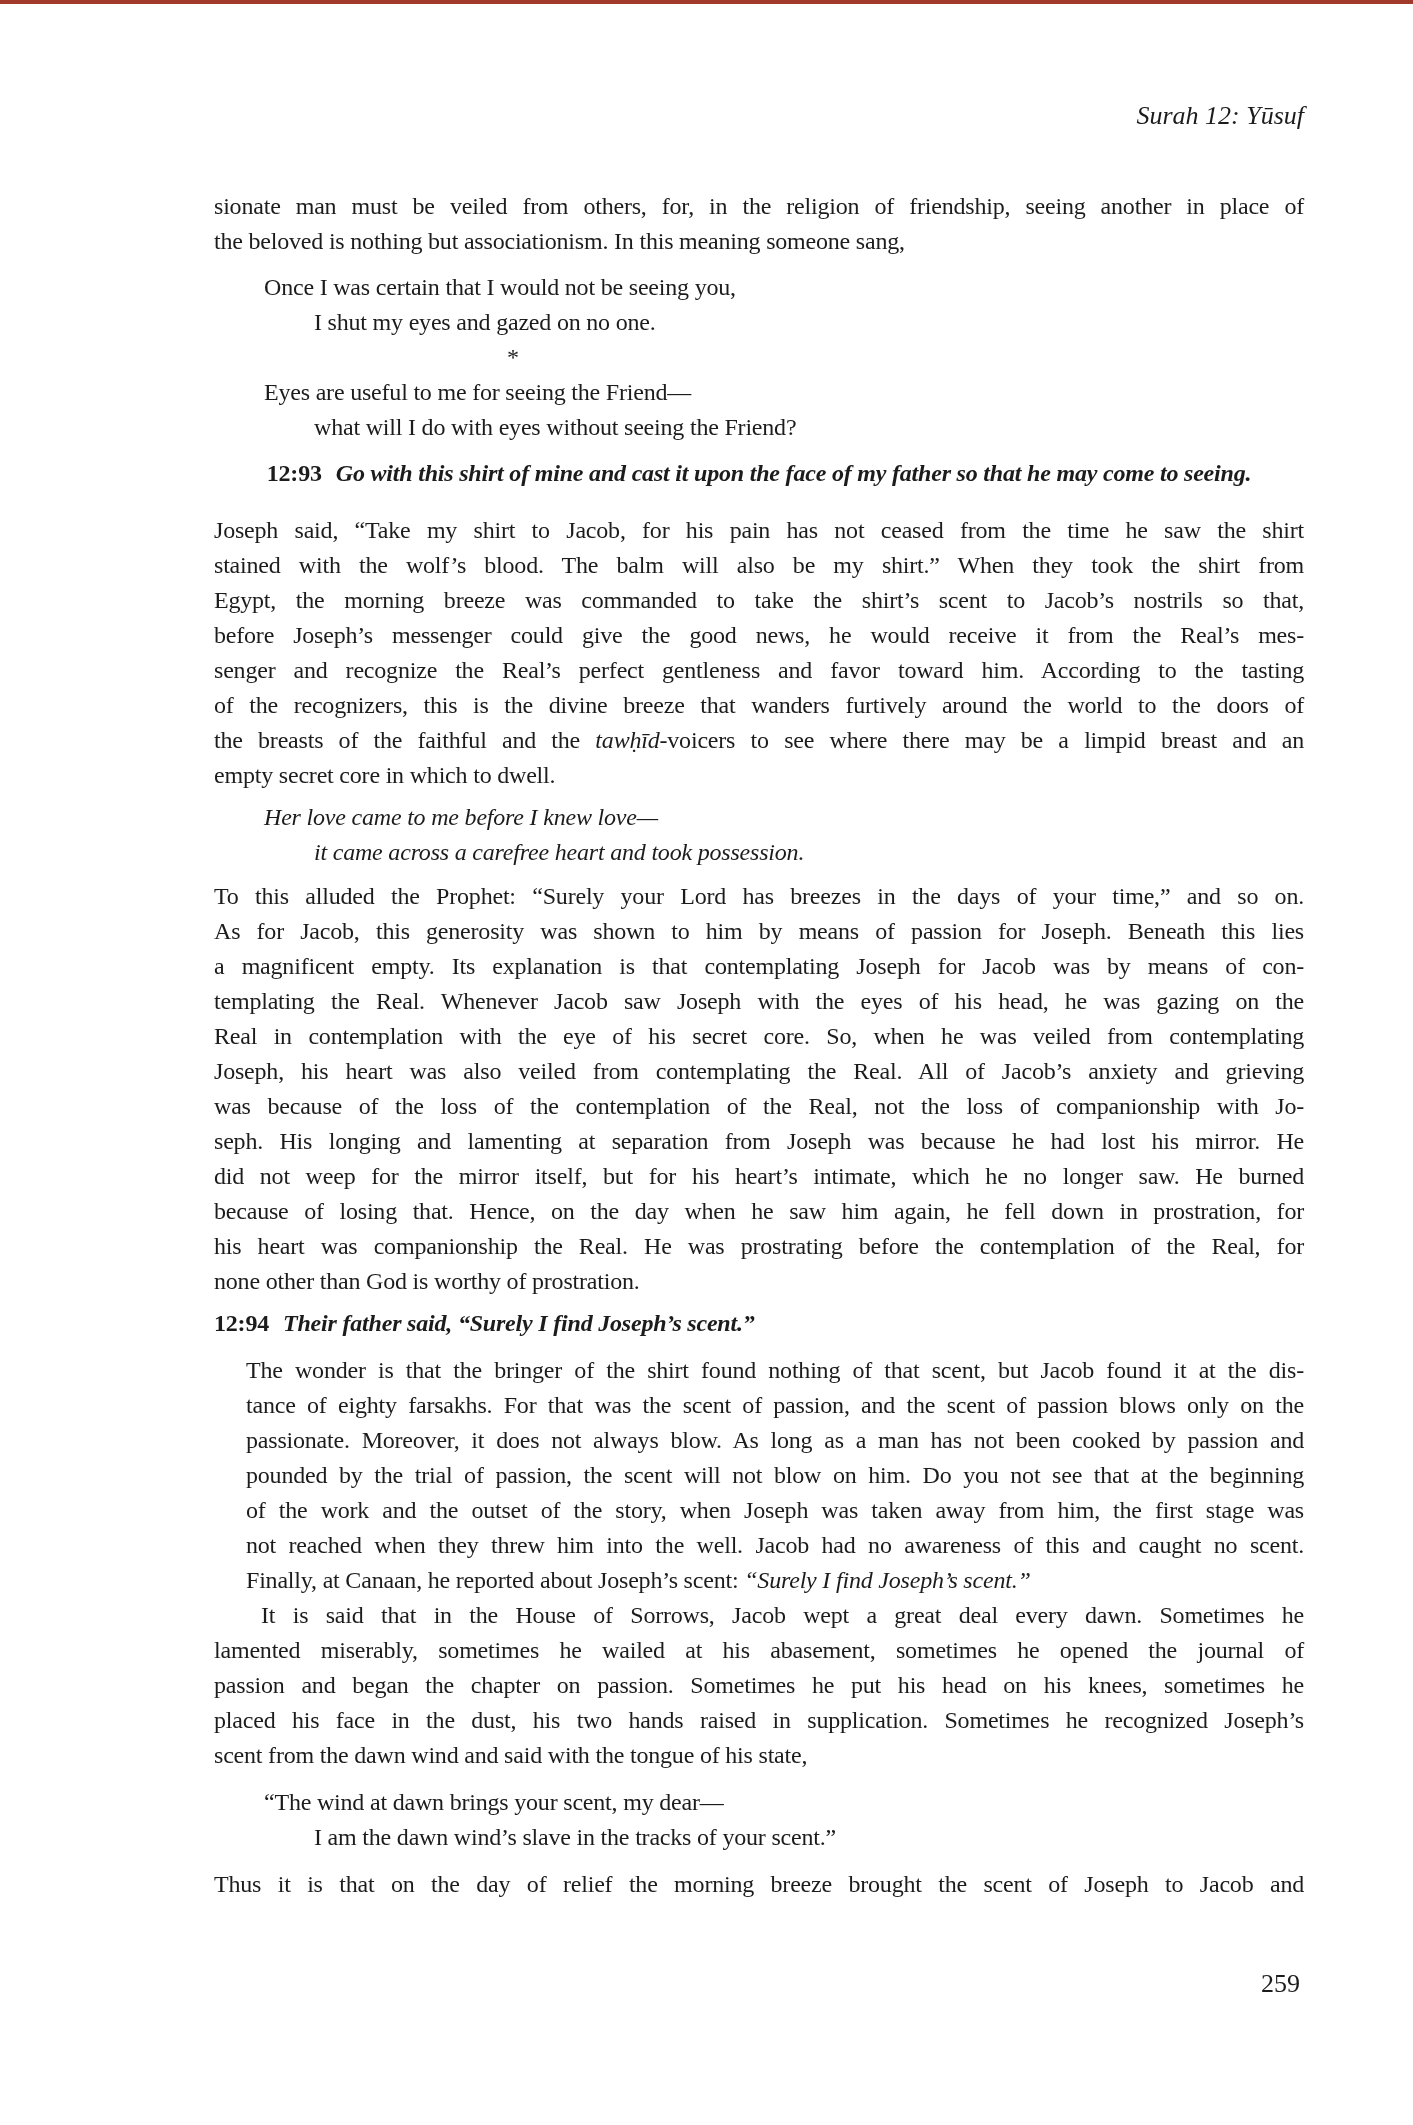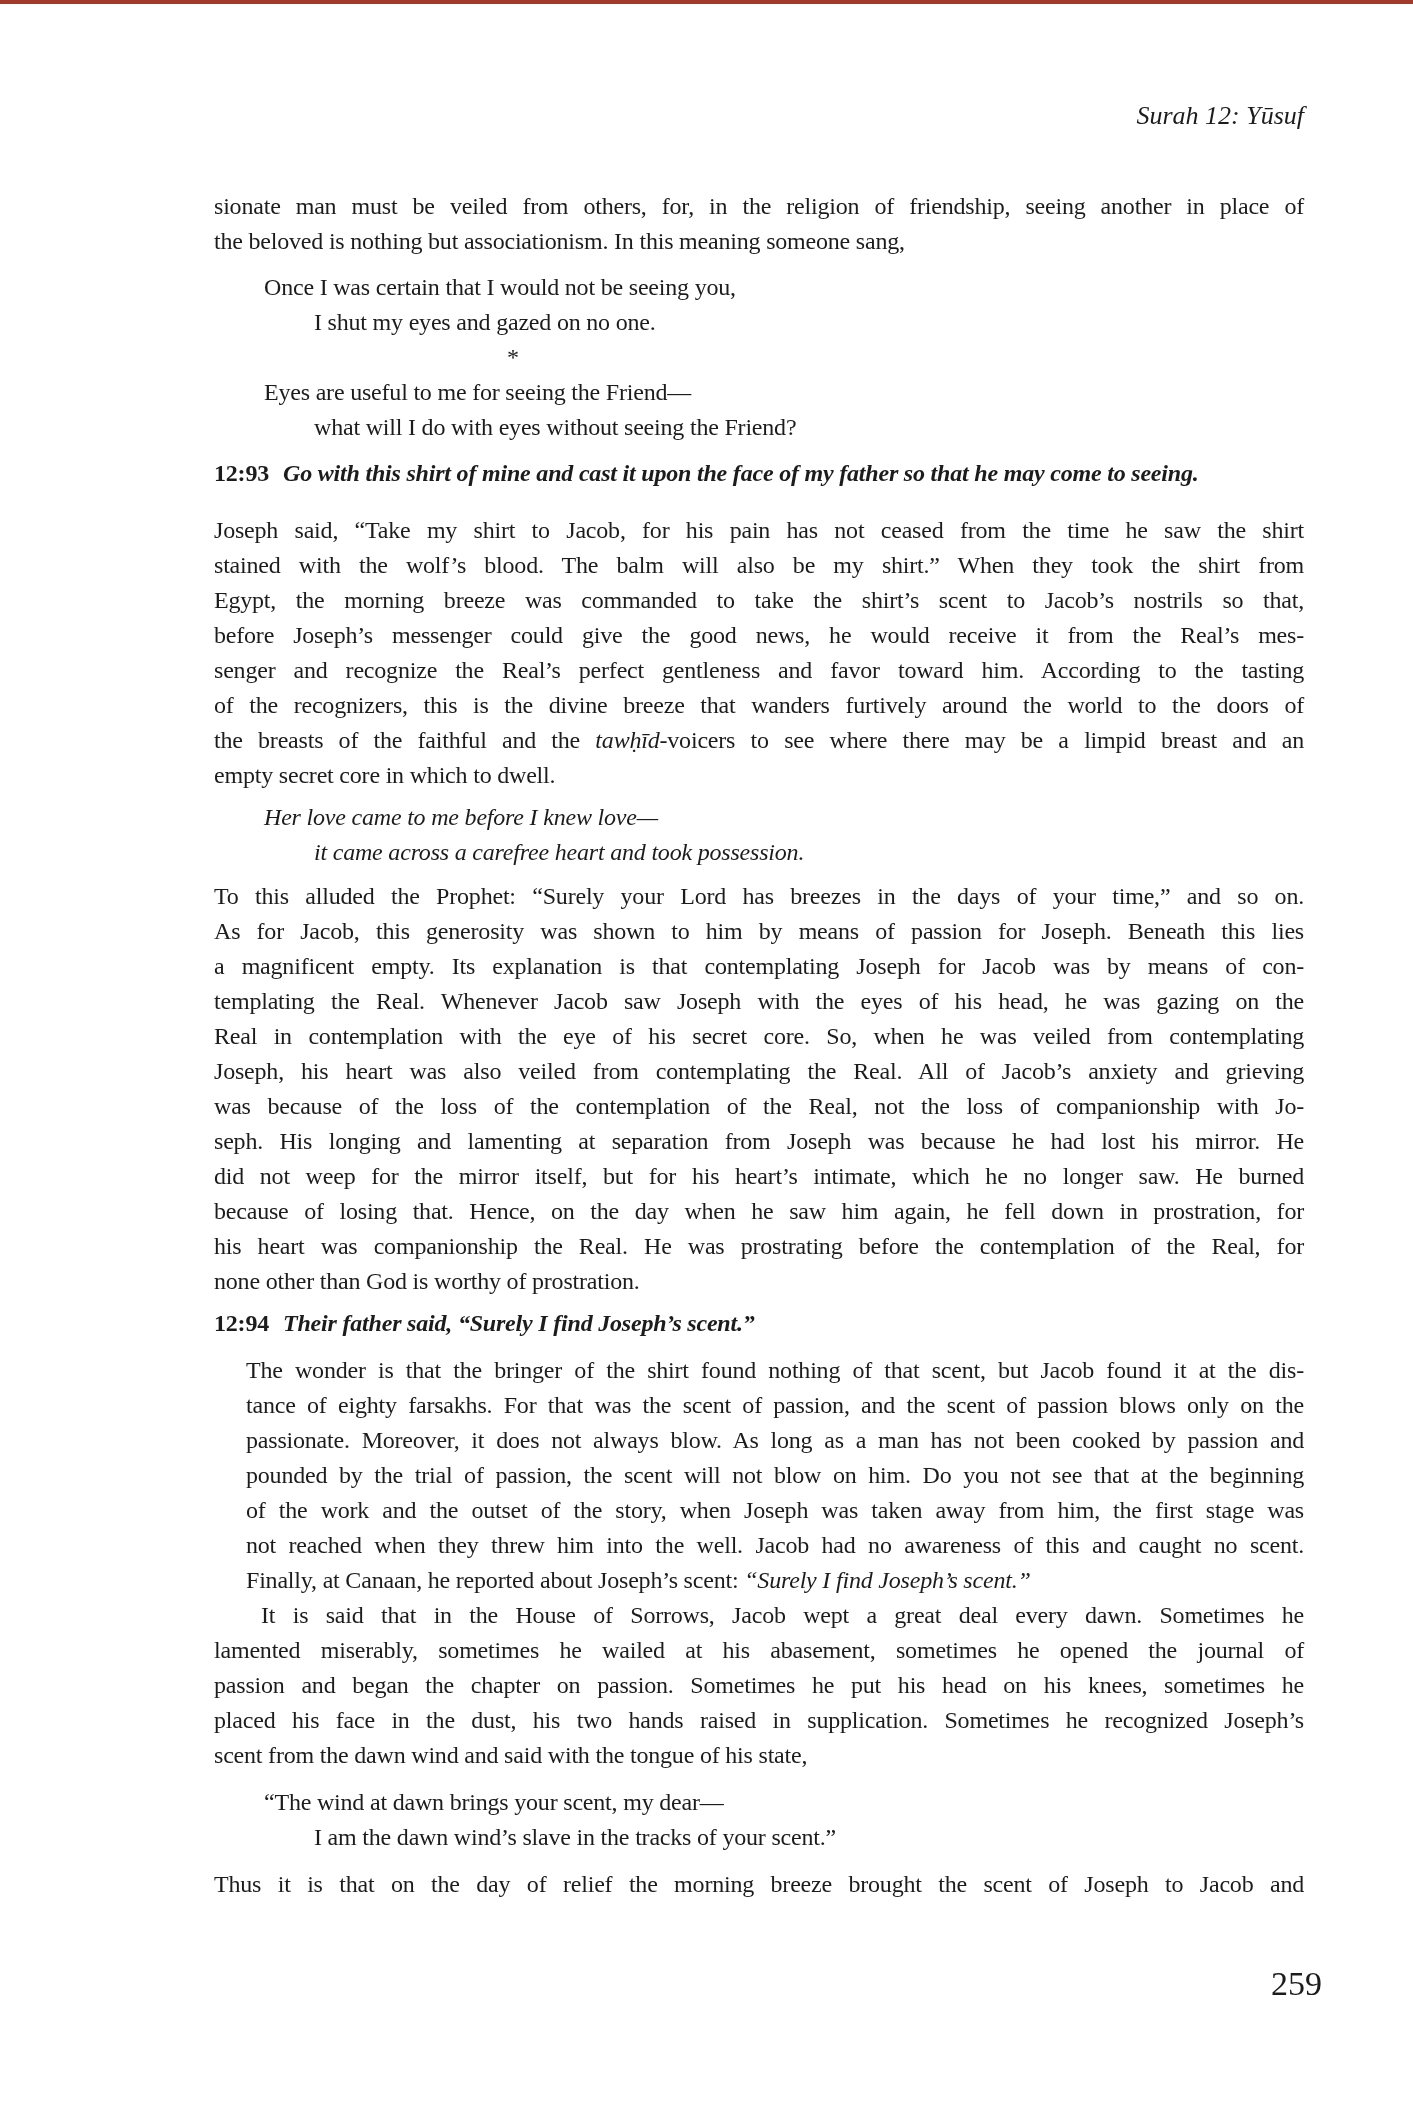--- a/index.html
+++ b/index.html
@@ -16,30 +16,30 @@
   .jl{text-align:justify;text-align-last:justify;}
   .it{font-style:italic;}
   .v1{padding-left:50px;}
   .v2{padding-left:100px;}
   .star-line{padding-left:293px;}
   .heading{font-weight:bold;line-height:36px;}
   .heading .htext{font-style:italic;}
   .hnum{margin-right:14px;}
   .indent{text-indent:47px;}
   .verse1{margin-top:11px;}
-  .h93{margin-top:10px;}
+  .h93{margin-top:10px;text-align:center;}
   .para2{margin-top:22px;}
   .verse2{margin-top:7px;font-style:italic;}
   .para3{margin-top:9px;}
   .h94{margin-top:6px;}
   .para4a{margin-top:12px;margin-left:32px;}
   .verse3{margin-top:12px;}
   .para5{margin-top:12px;}
-  .folio{position:absolute;left:232px;top:1968px;width:1090px;
-    text-align:right;font-size:34px;line-height:32px;}
+  .folio{position:absolute;left:210px;top:1968px;width:1090px;
+    text-align:right;font-size:26px;line-height:32px;}
 </style>
 </head>
 <body>
 
 <div class="top-strip" style="background:#a13a2b;"></div>
 
 <div class="running-head">Surah 12: Yūsuf</div>
 
 <div class="content">
 

